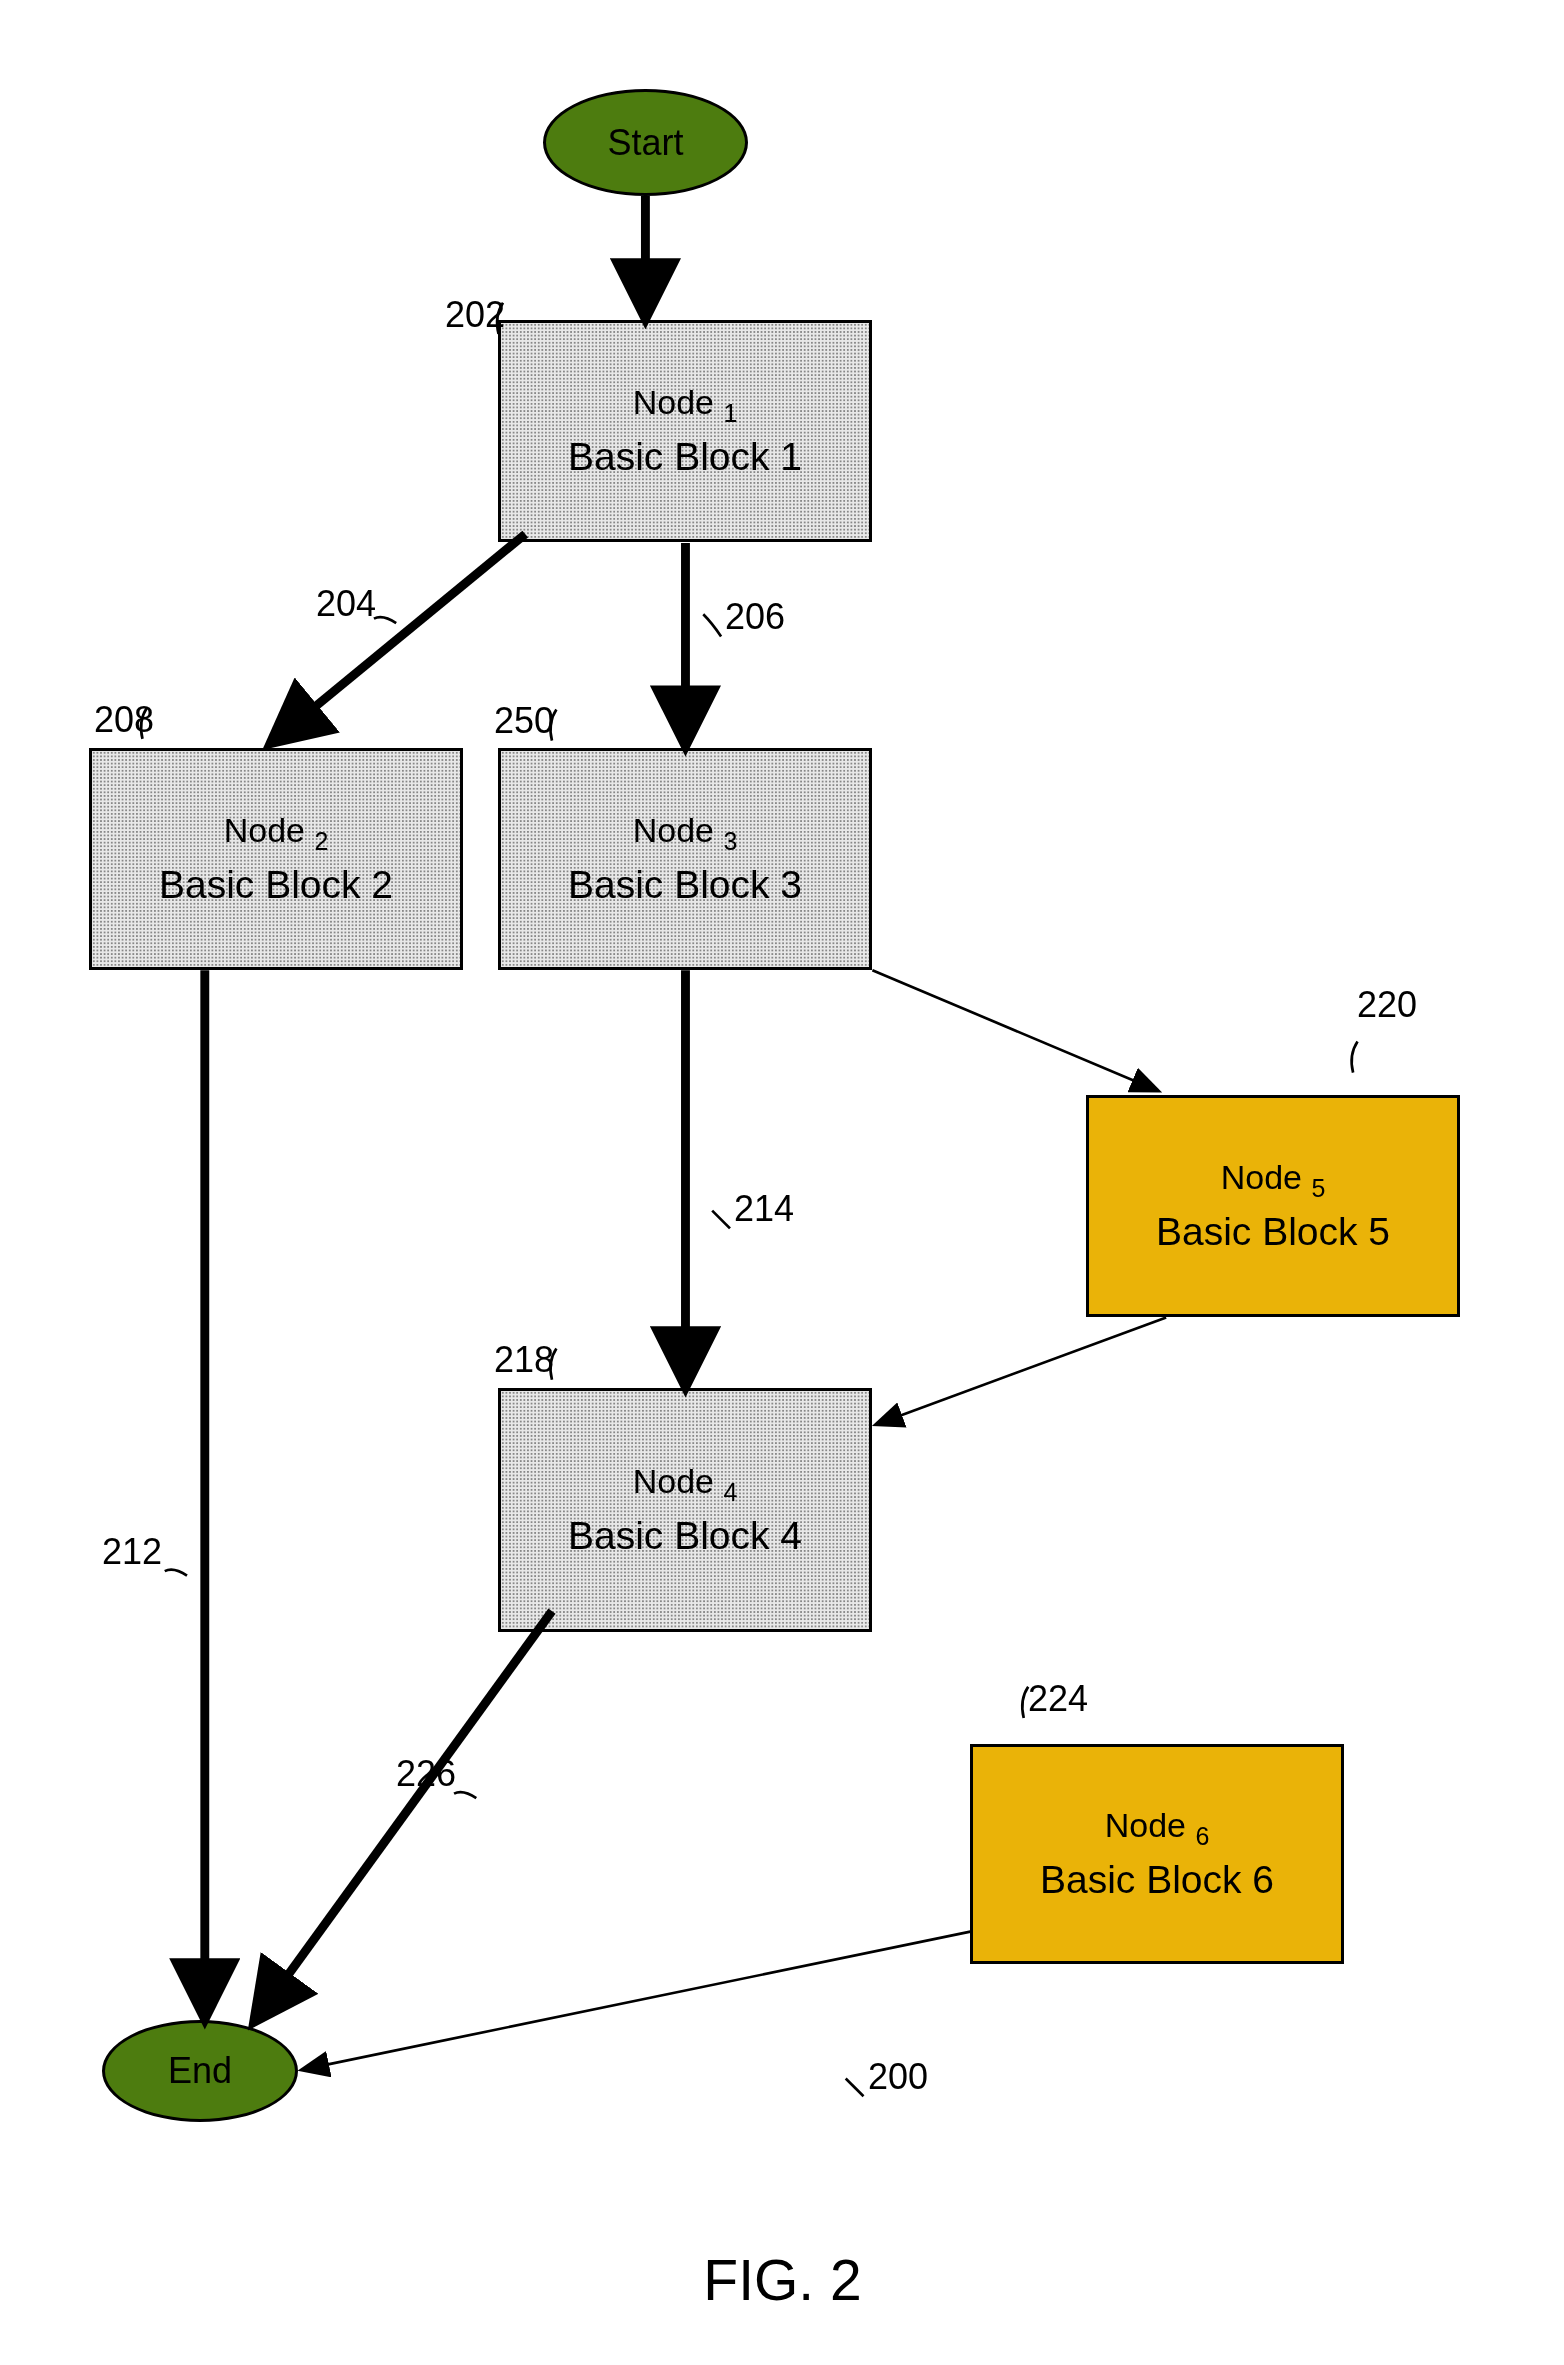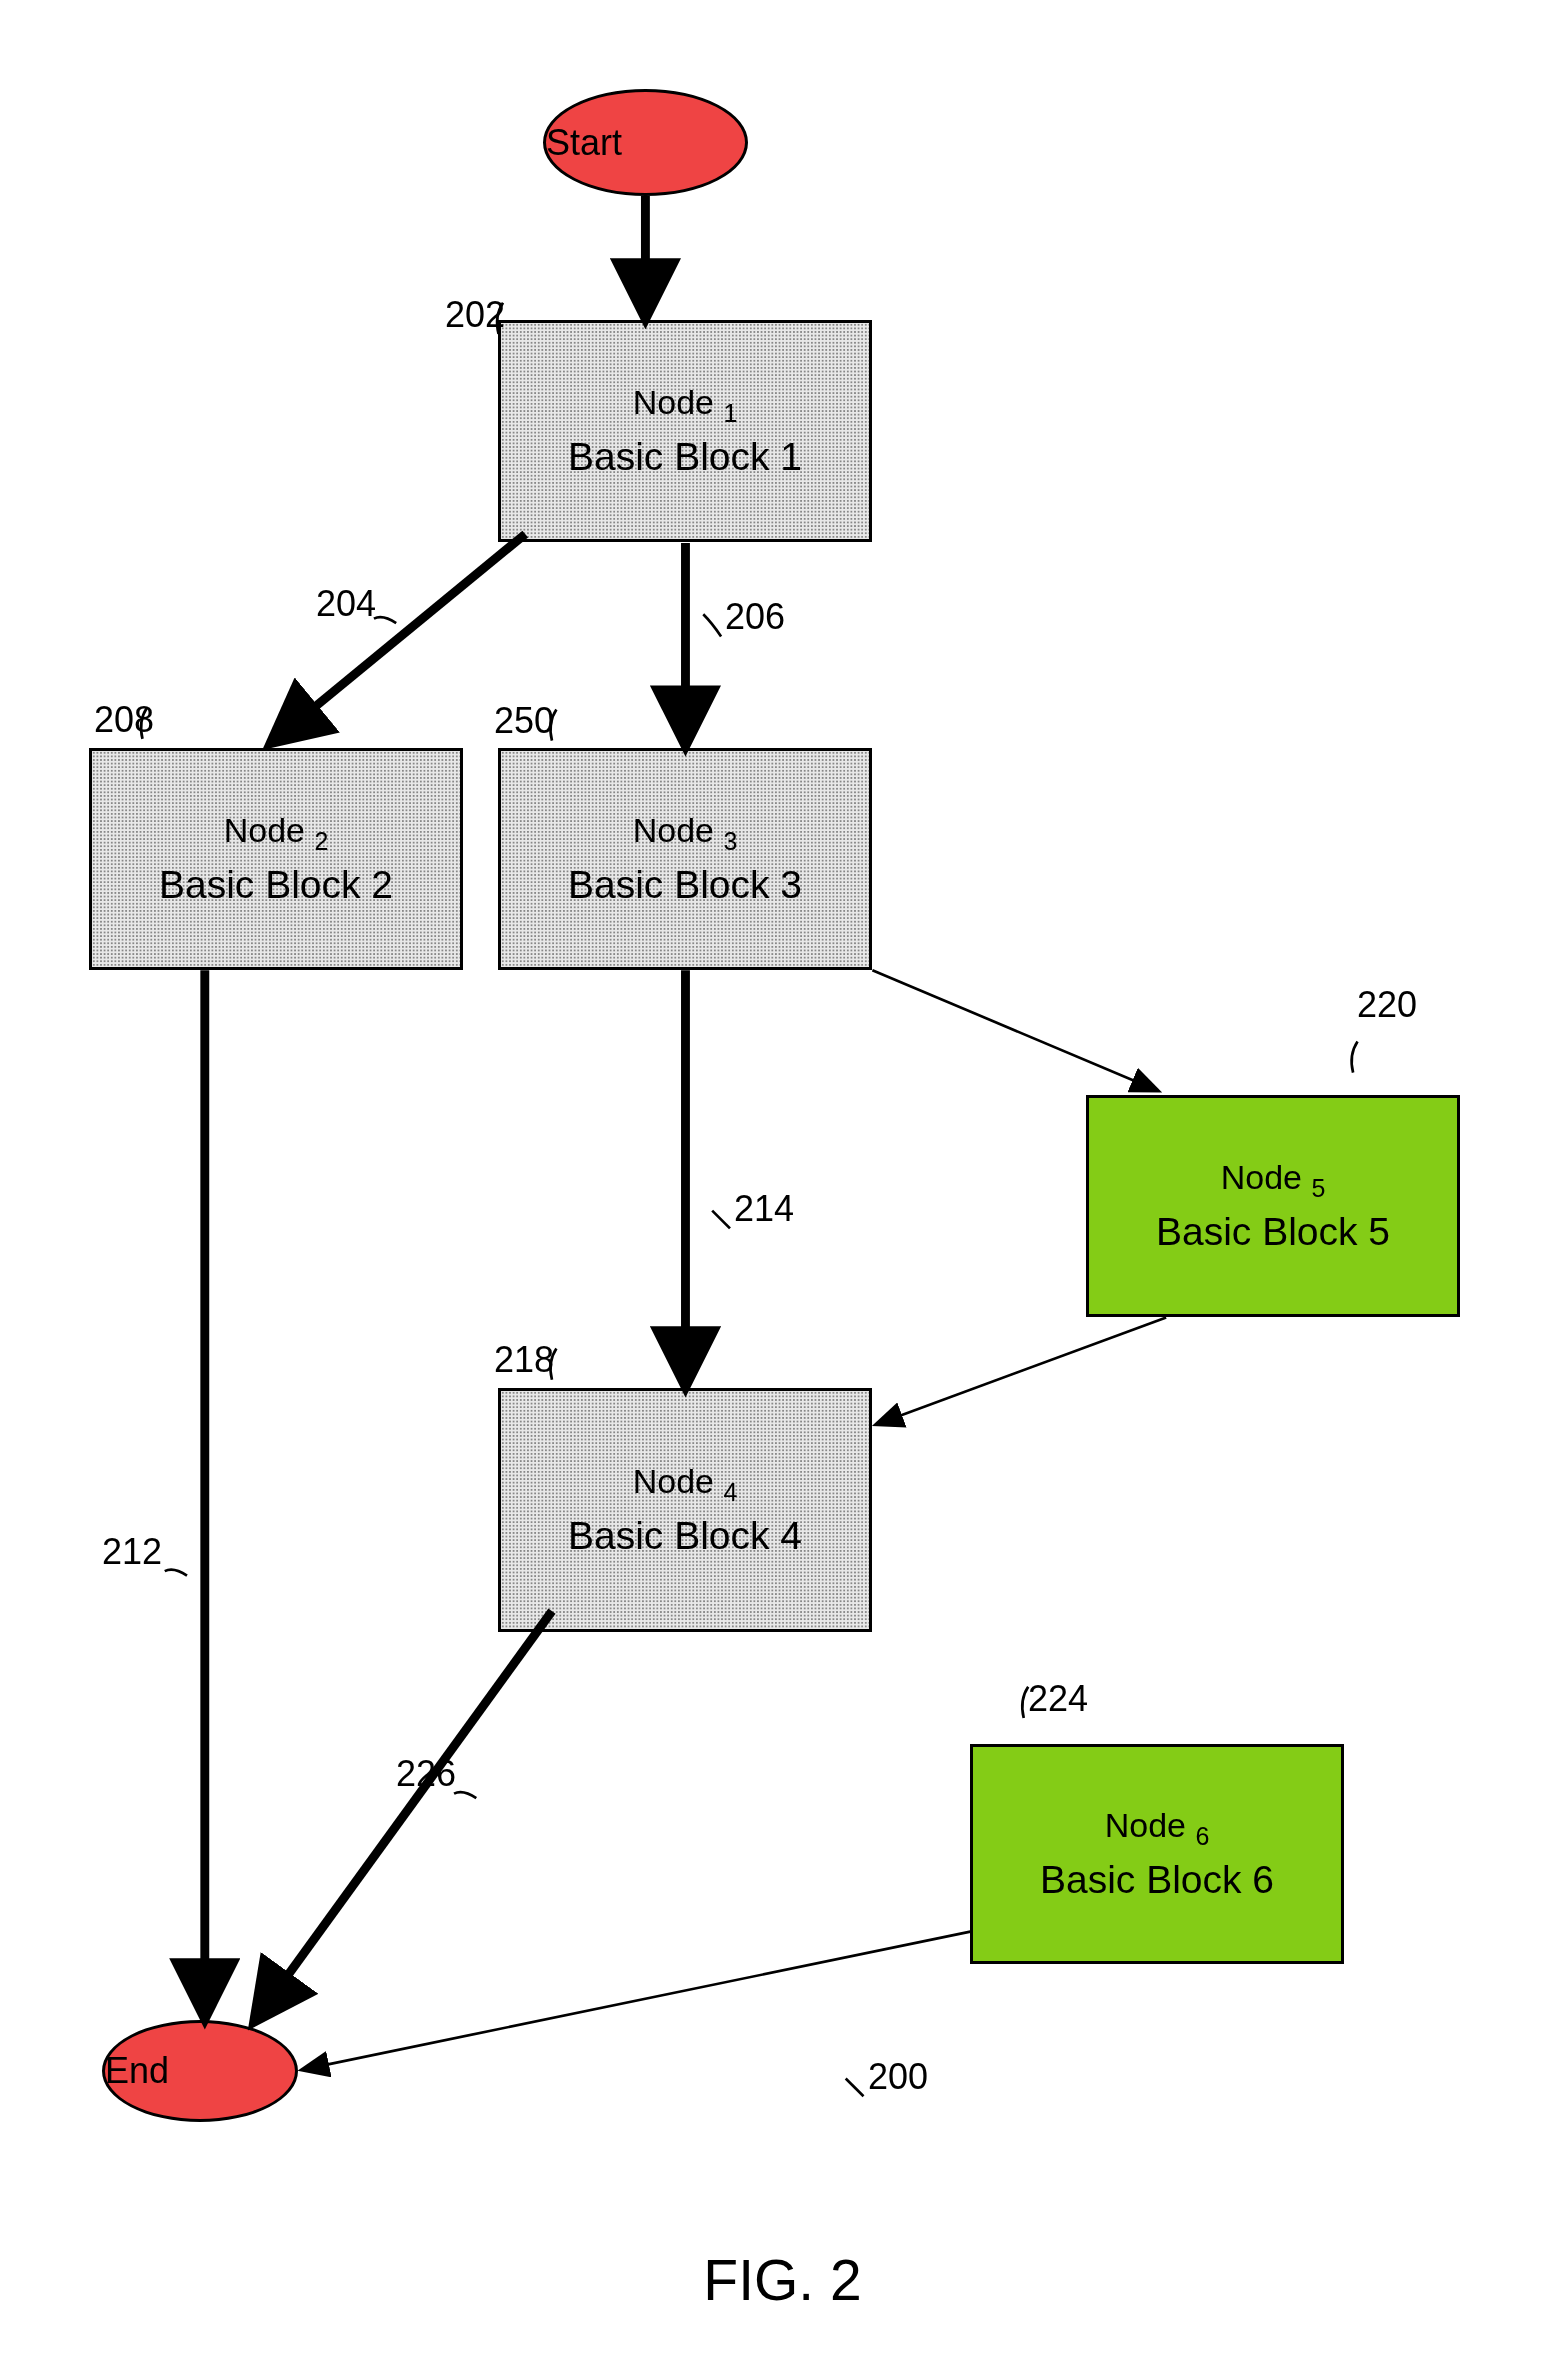--- a/index.html
+++ b/index.html
@@ -10,21 +10,21 @@
       position: relative;
       font-family: Arial, sans-serif;
     }
     .node-box {
       position: absolute;
       border: 3.6px solid black;
       display: flex;
       flex-direction: column;
       align-items: center;
       justify-content: center;
-      background: #84cc16;
+      background: #eab308;
     }
     .node-box.shaded {
       background-image: radial-gradient(circle, #888 0.9px, transparent 0.9px);
       background-size: 3.6px 3.6px;
       background-color: #e8e8e8;
     }
     .node-title {
       font-size: 34px;
       margin-bottom: 7.1px;
     }
@@ -34,21 +34,22 @@
     }
     .node-subtitle {
       font-size: 39px;
     }
     .ellipse {
       position: absolute;
       border: 3.6px solid black;
       border-radius: 50%;
       display: flex;
       align-items: center;
-      background: #ef4444;
+      justify-content: center;
+      background: #4d7c0f;
       font-size: 36px;
     }
     .ref-label {
       position: absolute;
       font-size: 36px;
     }
     .figure-label {
       position: absolute;
       font-size: 57px;
       left: 50%;

